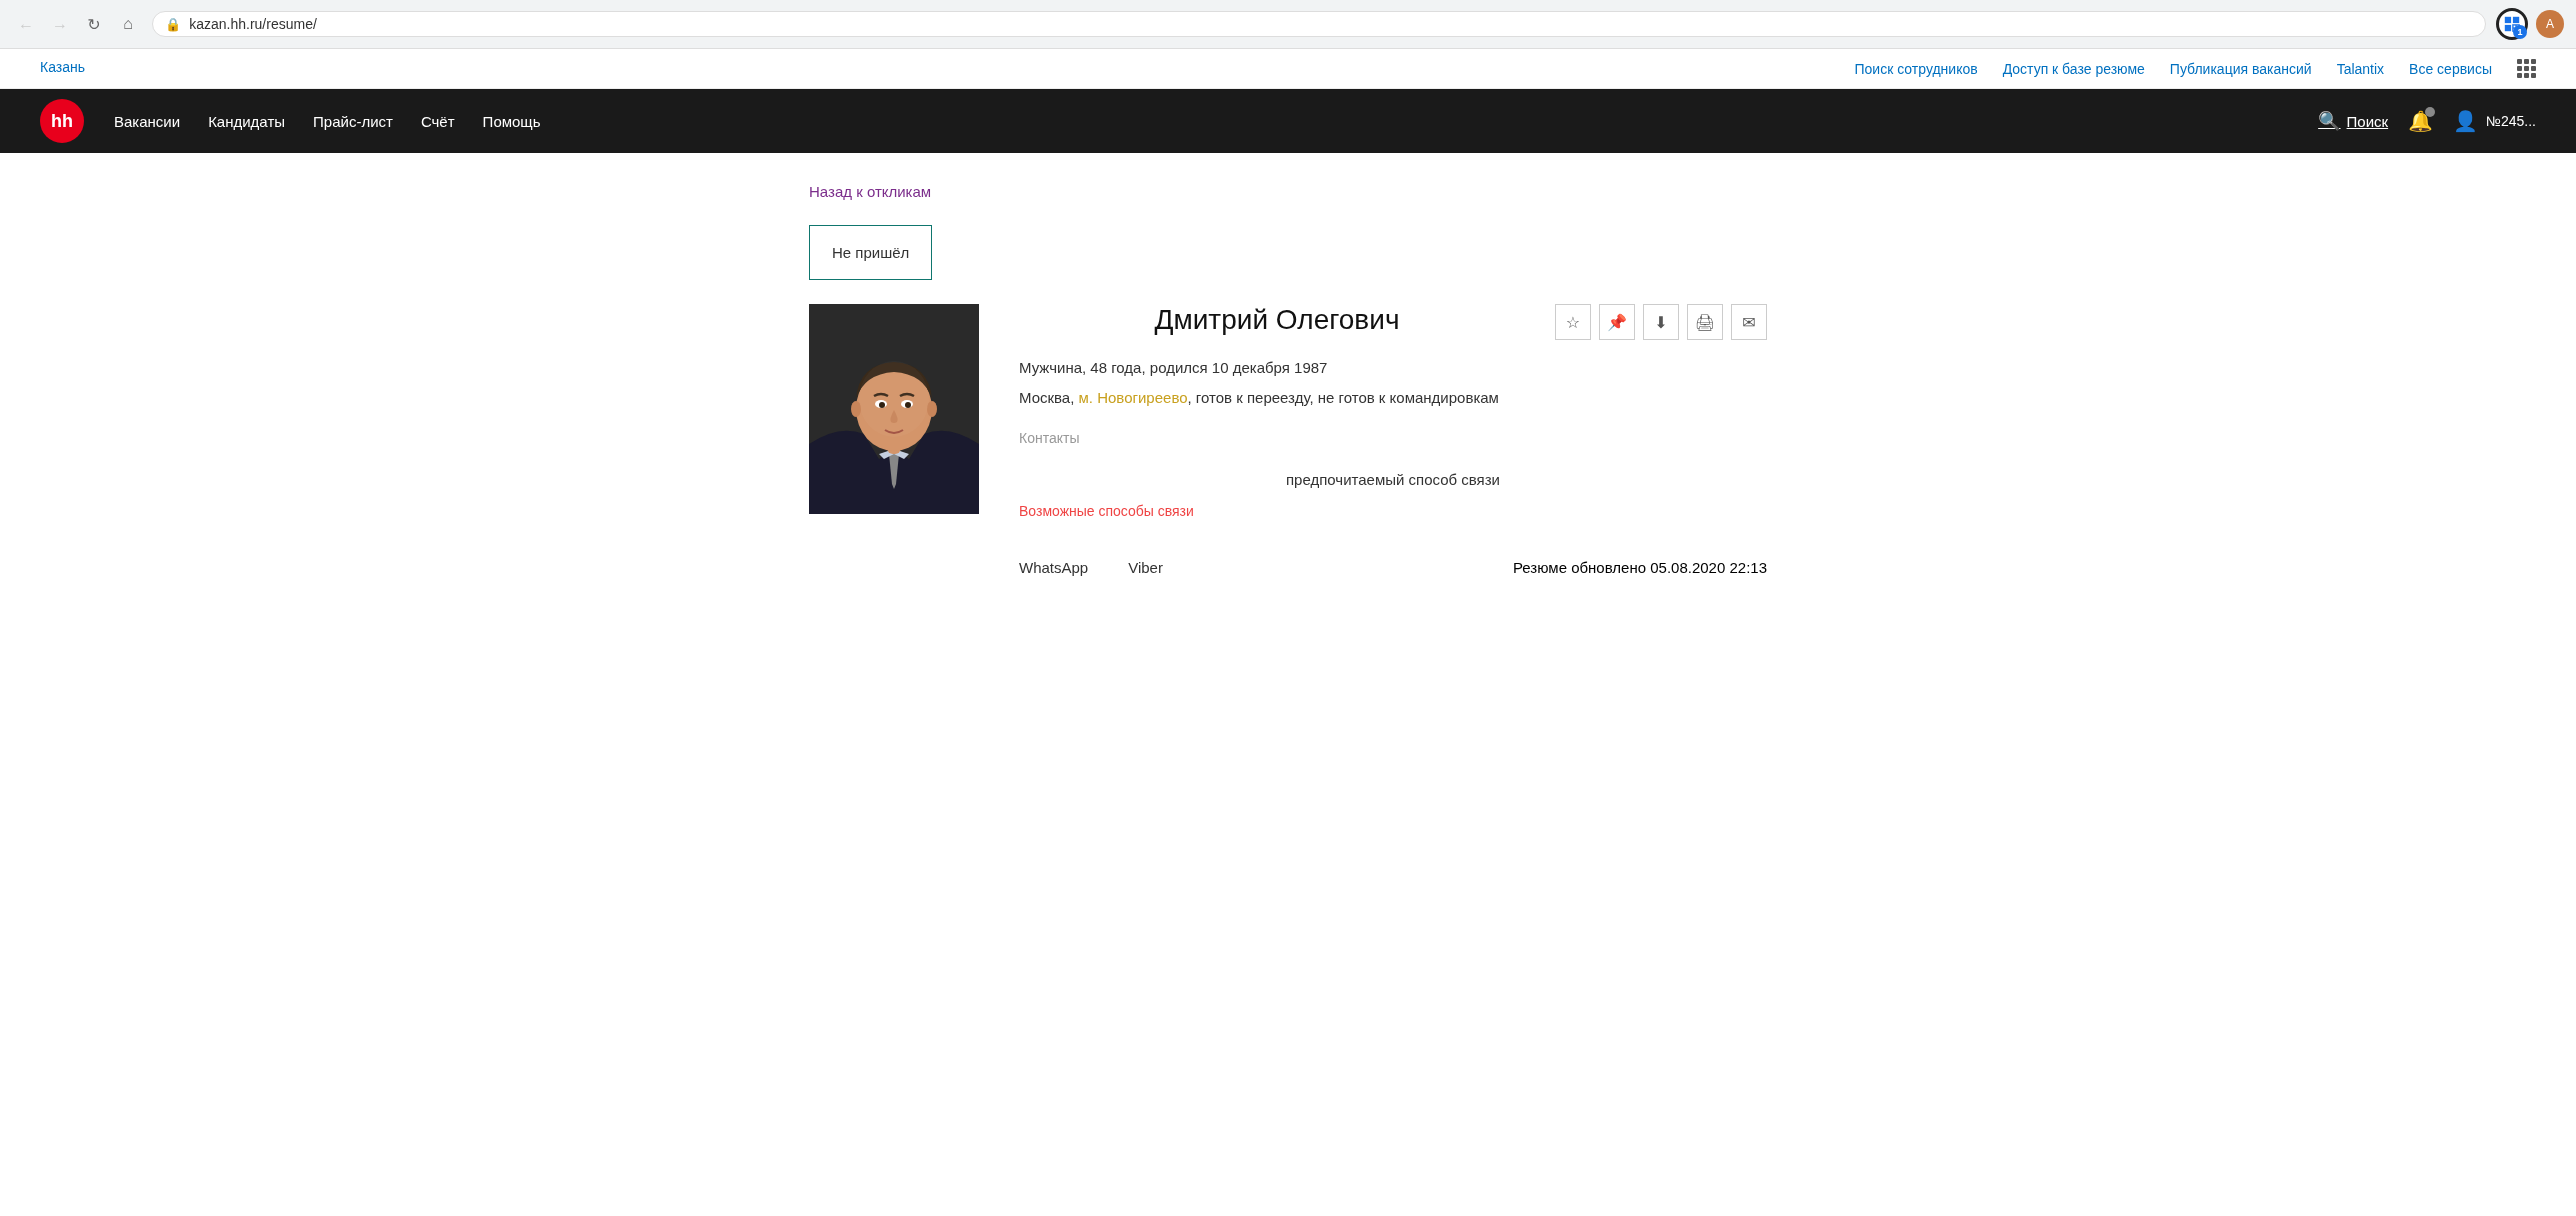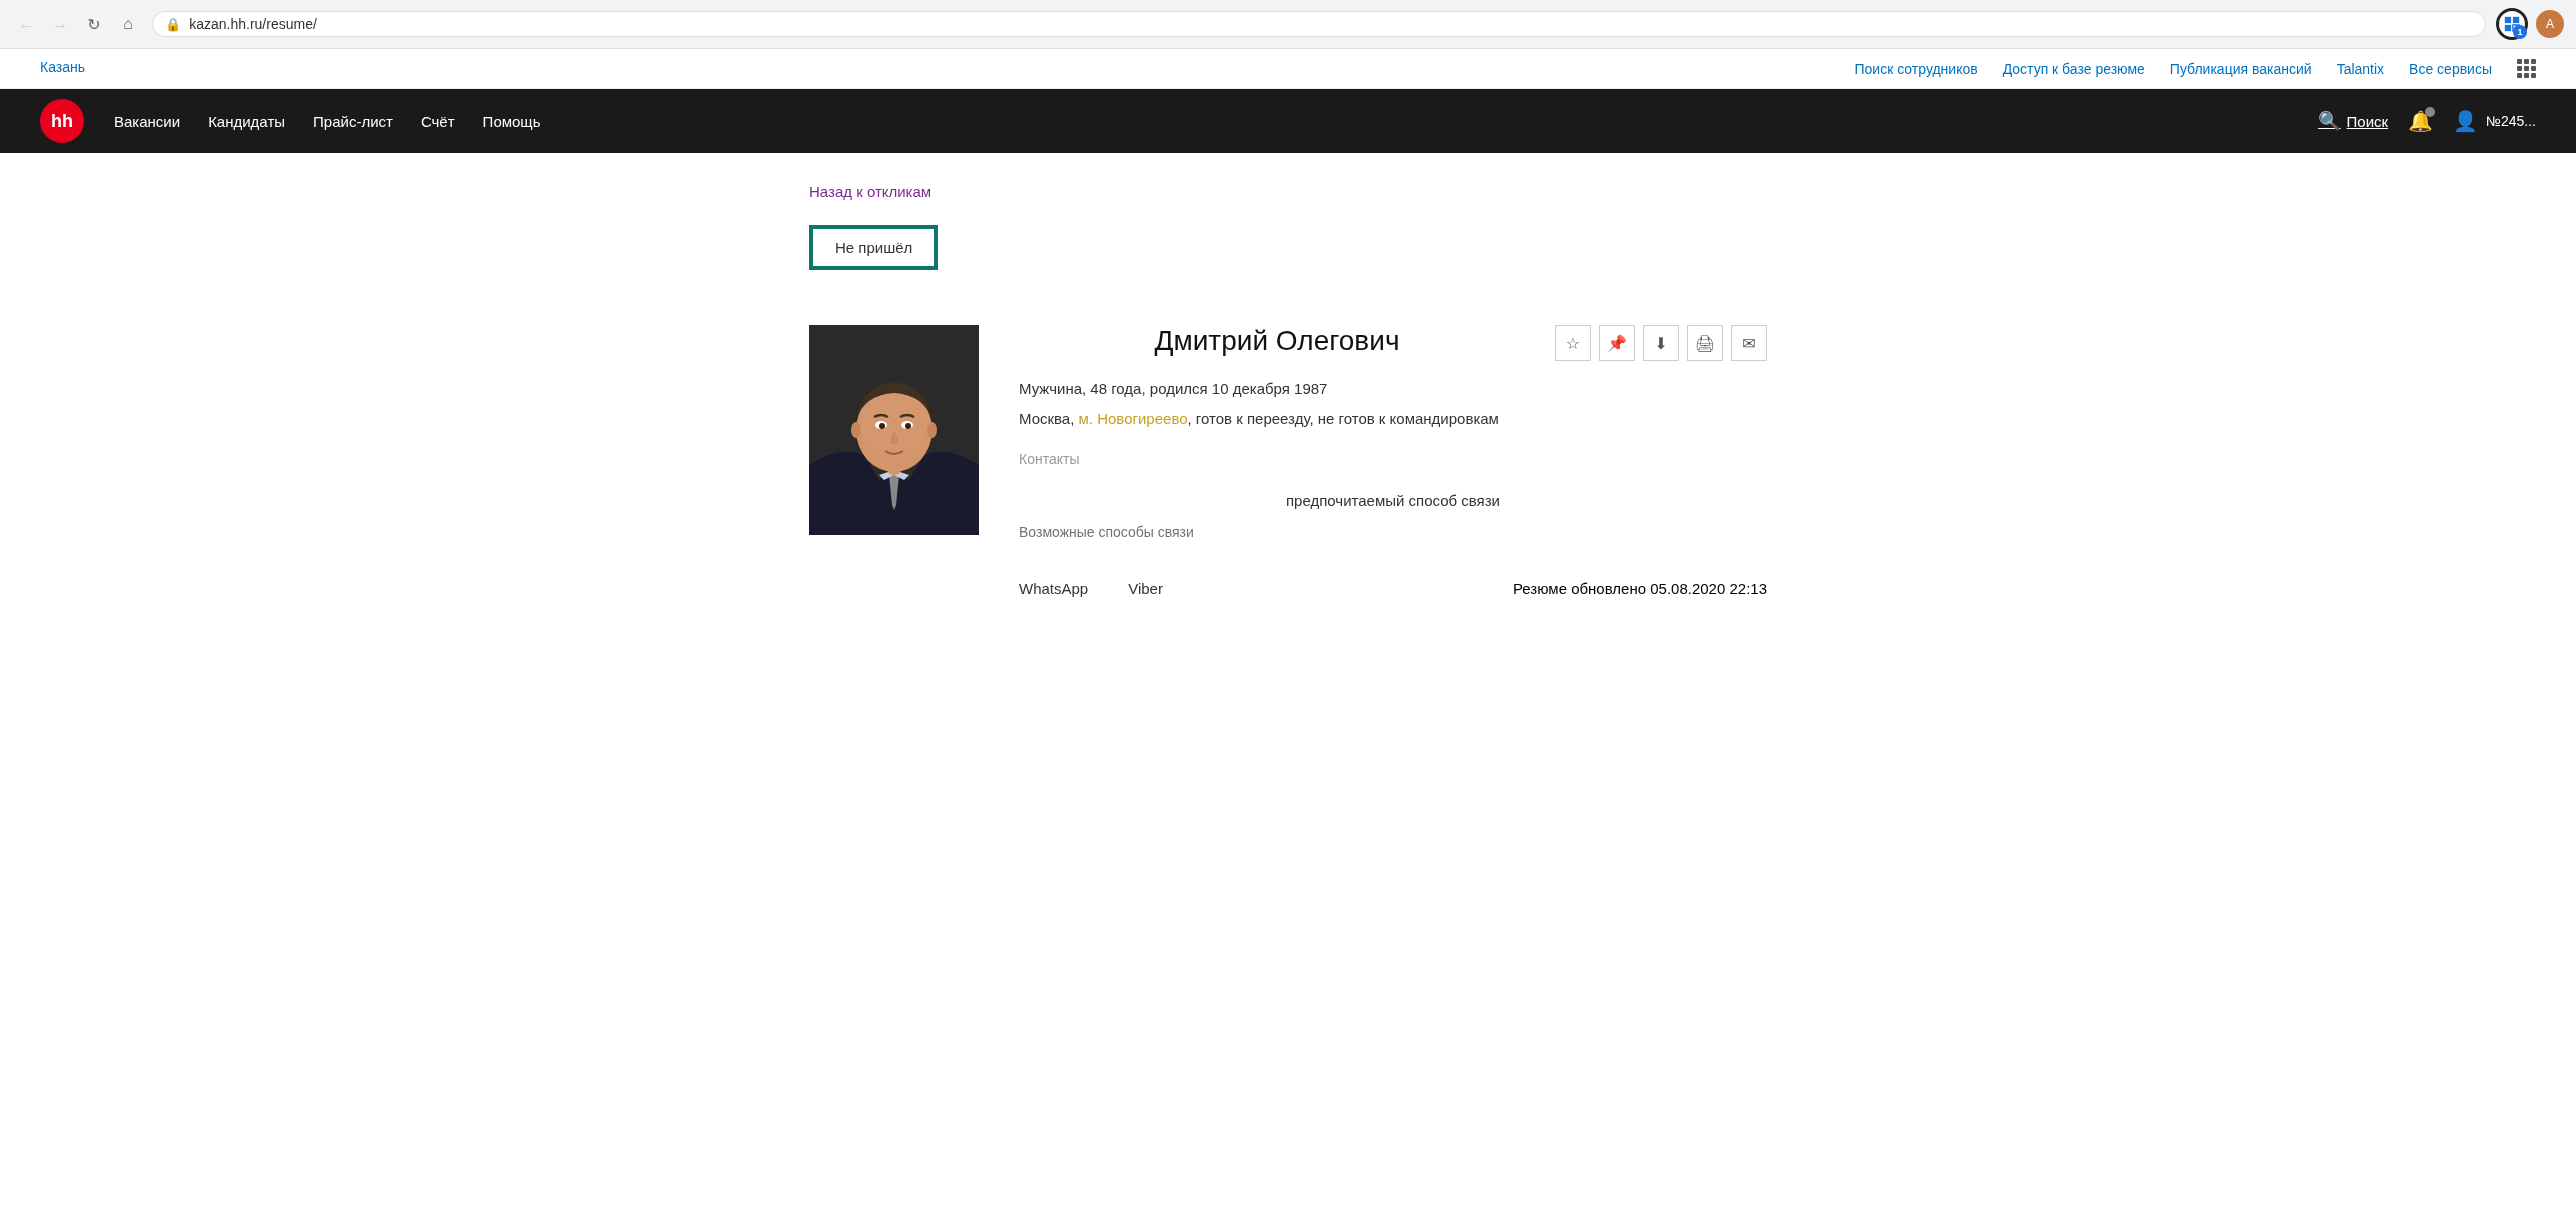--- a/index.html
+++ b/index.html
@@ -194,27 +194,27 @@
 
     .back-link {
       color: #7b2d8b;
       text-decoration: none;
       font-size: 15px;
       display: inline-block;
       margin-bottom: 25px;
     }
 
     .not-came-btn {
-      border: 4px solid #0f766e;
+      border: 1px solid #0f766e;
       background: #fff;
-      padding: 10px 22px;
+      padding: 18px 22px;
       font-size: 15px;
       cursor: pointer;
       color: #333;
-      margin-bottom: 55px;
+      margin-bottom: 24px;
     }
 
     .resume-section {
       display: flex;
       gap: 40px;
     }
     .resume-photo {
       flex-shrink: 0;
     }
     .photo-img {
@@ -254,21 +254,21 @@
       margin-top: 20px;
       margin-bottom: 25px;
     }
     .preferred-contact {
       font-size: 15px;
       color: #333;
       margin-bottom: 15px;
       text-align: center;
     }
     .possible-label {
-      color: #737373;
+      color: #ef4444;
       font-size: 14px;
       margin-bottom: 12px;
     }
     .contact-methods {
       display: flex;
       gap: 40px;
       align-items: center;
     }
     .contact-method {
       font-size: 15px;

